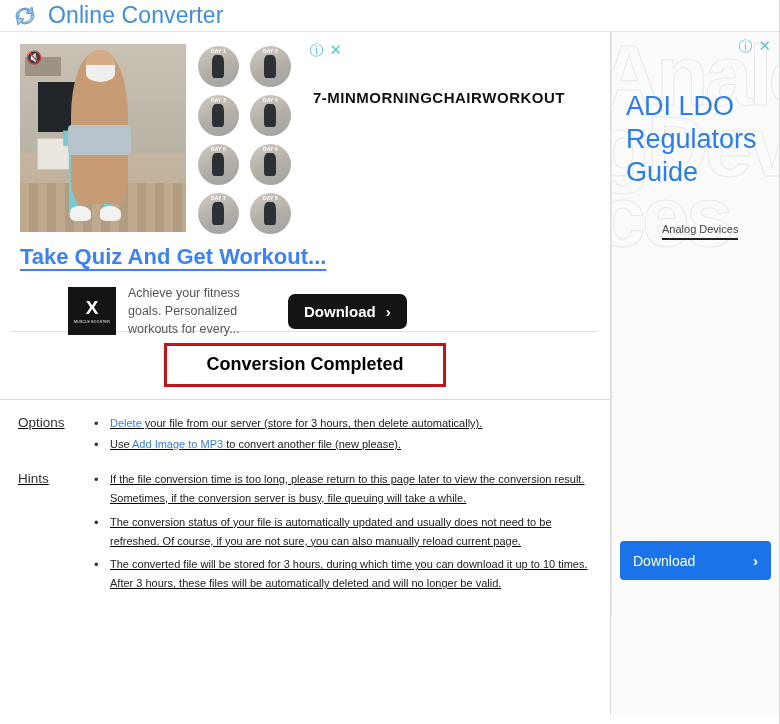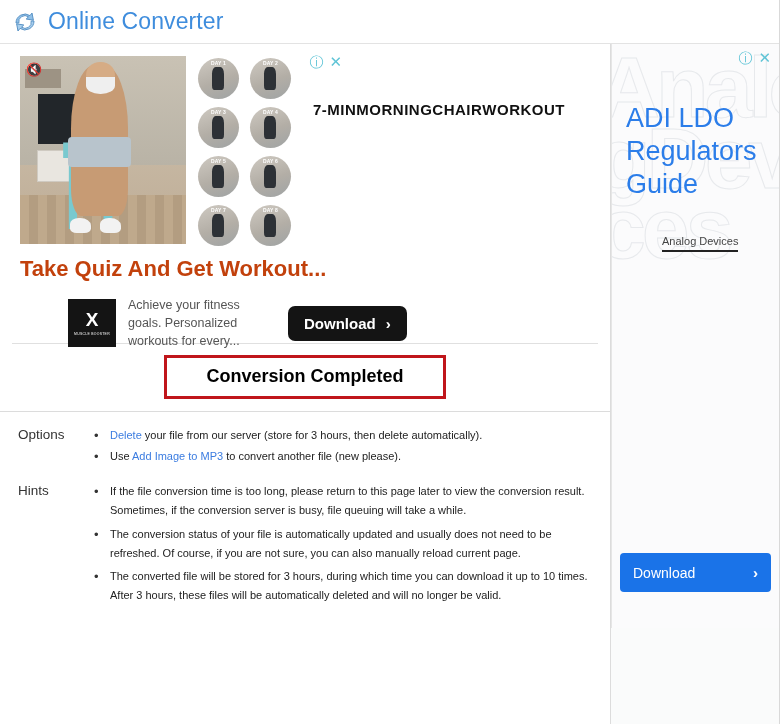--- a/index.html
+++ b/index.html
@@ -11,21 +11,21 @@
   }
   .page {
     position: relative;
     width: 780px; height: 724px;
     background: #fff;
     border-right: 1px solid #d9d9d9;
   }
 
   
   .site-header {
-    height: 44px;
+    height: 32px;
     display: flex;
     align-items: center;
     padding-left: 10px;
     border-bottom: 1px solid #e3e3e3;
   }
   .logo-icon { width: 30px; height: 28px; flex: 0 0 auto; }
   .site-title {
     font-size: 23px;
     color: #3f8ddd;
     margin-left: 8px;
@@ -141,22 +141,22 @@
   .ad-headline-block {
     display:flex; flex-direction:row; justify-content:center;
     margin-left: 10px; padding-top: 42px;
   }
   .ad-headline-block span {
     font-size: 15px; font-weight: 700; color:#111;
     letter-spacing: .5px; line-height: 1.62;
   }
   .ad-cta-title {
     margin: 10px 0 0 0;
-    font-size: 22px; font-weight: 700; color:#c2410c;
-    text-underline-offset: 5px;
+    font-size: 22px; font-weight: 700; color:#3b82f6;
+    text-decoration: underline; text-underline-offset: 5px;
     text-decoration-thickness: 2px;
   }
   .ad-banner {
     display:flex; align-items:center; gap:12px;
     margin-top: 14px; padding-left: 48px;
   }
   .brand-box {
     width:48px; height:48px; background:#141414;
     display:flex; flex-direction:column; align-items:center; justify-content:center;
     flex:0 0 auto;
@@ -182,21 +182,21 @@
     width: 282px;
     padding: 8px 6px 9px 6px;
     text-align:center;
   }
   .status-title { font-size:18px; font-weight:700; color:#000; }
   .status-sub { font-size:14px; color:#222; margin-top:6px; }
   .status-sub a { color:#2b6cd4; text-decoration:none; }
   .hr-under-status { height:1px; background:#dcdcdc; margin-top:12px; }
 
   
-  .section { display:flex; padding: 14px 14px 0 18px; }
+  .section { display:flex; padding: 14px 14px 0 18px; text-decoration: underline; }
   .sec-label { width:74px; flex:0 0 auto; font-size:13.5px; color:#333; padding-top:1px; }
   .sec-body { flex:1; }
   .sec-body ul { list-style:none; }
   .sec-body li {
     position:relative; padding-left:18px;
     font-size:11px; color:#222; line-height:1.72; margin-bottom:2px;
   }
   .sec-body li::before {
     content:"•"; position:absolute; left:2px; top:-1px;
     font-size:13px; color:#333;

